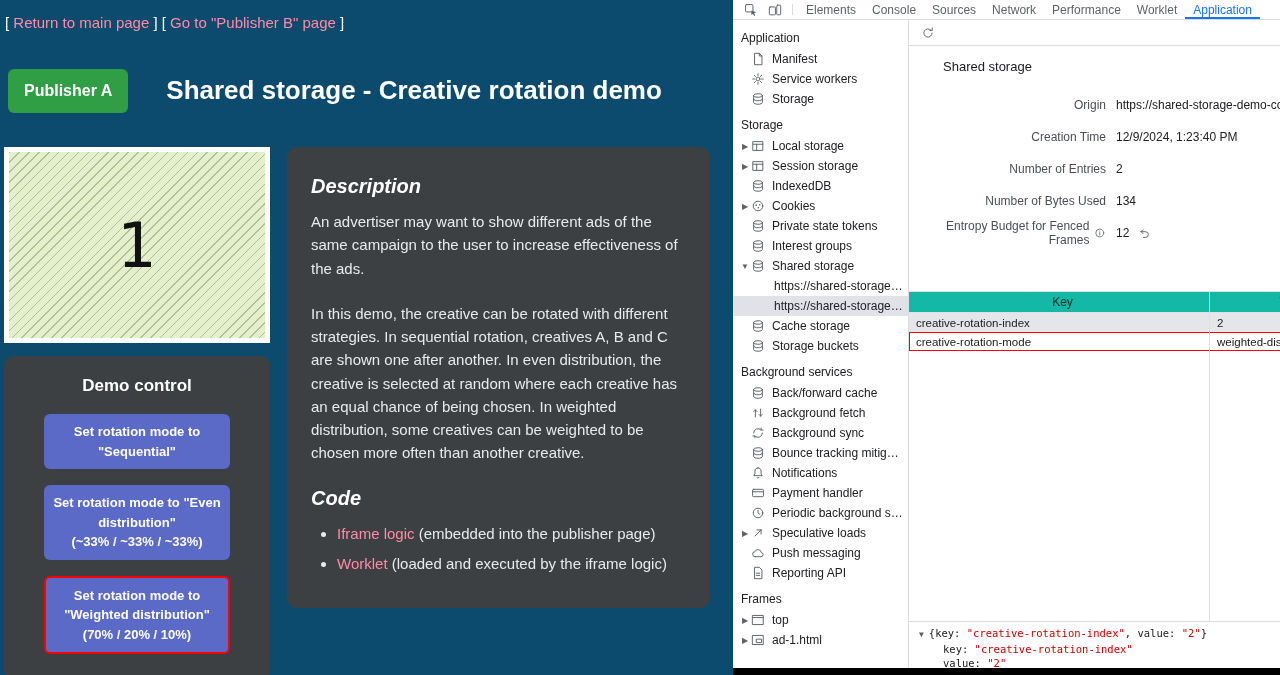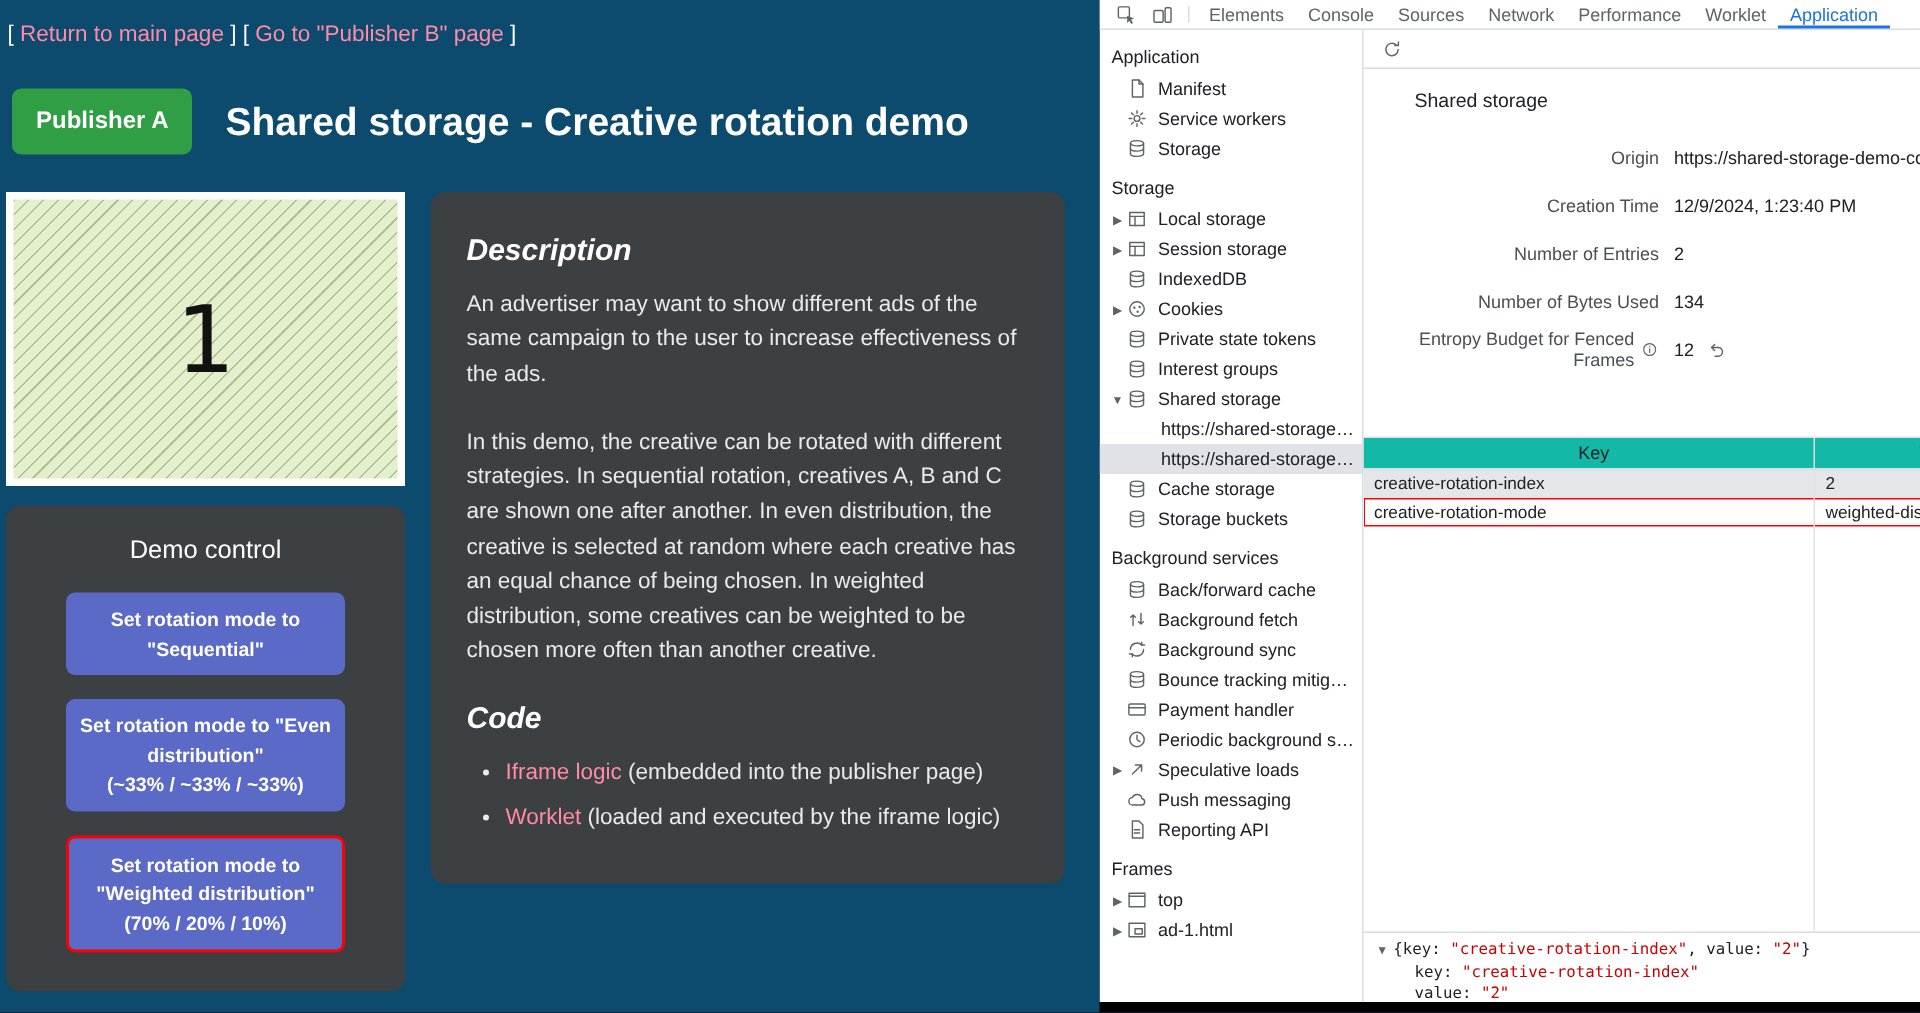--- a/index.html
+++ b/index.html
@@ -10,29 +10,29 @@
   }
   .stage { display:flex; width:1280px; height:675px; background:#000; }
 
   
   .page { width:733px; flex:none; background:#0c4a6e; color:#fff; position:relative; }
   .nav { padding:14px 0 0 5px; font-size:15px; color:#fff; }
   .nav a { color:#ff8ba7; text-decoration:none; cursor:pointer; }
   .page-header { display:flex; align-items:center; gap:22px; margin:28px 0 0 8px; }
   .badge { background:#2f9e44; color:#fff; font-weight:700; font-size:16px;
            padding:13px 16px; border-radius:6px; }
-  .page-title { font-size:26px; font-weight:700; margin:0; }
+  .page-title { font-size:26px; font-weight:700; margin:16px; }
   .page-body { display:flex; align-items:flex-start; gap:17px; margin:25px 0 0 4px; }
   .left-col { width:266px; flex:none; }
   .creative { height:196px; border:5px solid #fff; background-color:#e4efcd;
     background-image:repeating-linear-gradient(135deg, rgba(90,120,40,.38) 0 1px, transparent 1px 7px);
     display:flex; align-items:center; justify-content:center; }
   .creative span { font-size:62px; color:#111; font-family:"DejaVu Sans", sans-serif; }
   .demo-panel { margin-top:13px; background:#3c4043; border-radius:10px; padding:20px 40px 26px; }
-  .demo-title { text-align:center; font-weight:400; font-size:17px; margin-bottom:18px; color:#fff; }
+  .demo-title { text-align:center; font-weight:700; font-size:17px; margin-bottom:18px; color:#fff; }
   .demo-btn { display:block; width:100%; margin:0 0 16px; background:#5b69c7; color:#fff;
     border:none; border-radius:6px; font-weight:700; font-size:13px; line-height:1.5;
     padding:8px 6px; font-family:inherit; text-align:center; cursor:pointer; }
   .demo-btn:last-child { margin-bottom:0; }
   .demo-btn.flagged { border:2px solid #f00; }
   .demo-btn .detail { display:block; }
   .desc-panel { flex:1; margin-right:23px; background:#3c4043; border-radius:10px;
     padding:8px 24px 26px; color:#e8eaed; }
   .desc-panel h2 { color:#fff; font-size:20px; margin:20px 0 12px;font-style:italic; }
   .desc-panel p { font-size:15px; line-height:1.55; margin:0 0 22px; }
@@ -428,20 +428,29 @@
               <svg class="ic">
                 <use href="#i-db"></use>
               </svg>
             </span>
             <span class="lbl">Bounce tracking mitigations</span>
           </div>
         <div class="s-item">
             <span class="tw"></span>
             <span class="icn">
               <svg class="ic">
+                <use href="#i-bell"></use>
+              </svg>
+            </span>
+            <span class="lbl">Notifications</span>
+          </div>
+        <div class="s-item">
+            <span class="tw"></span>
+            <span class="icn">
+              <svg class="ic">
                 <use href="#i-card"></use>
               </svg>
             </span>
             <span class="lbl">Payment handler</span>
           </div>
         <div class="s-item">
             <span class="tw"></span>
             <span class="icn">
               <svg class="ic">
                 <use href="#i-clock"></use>

